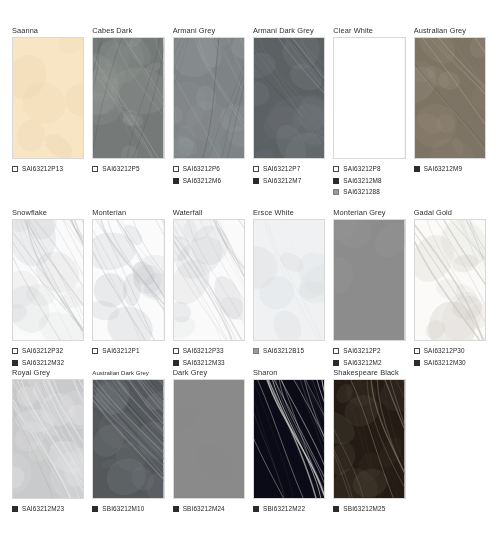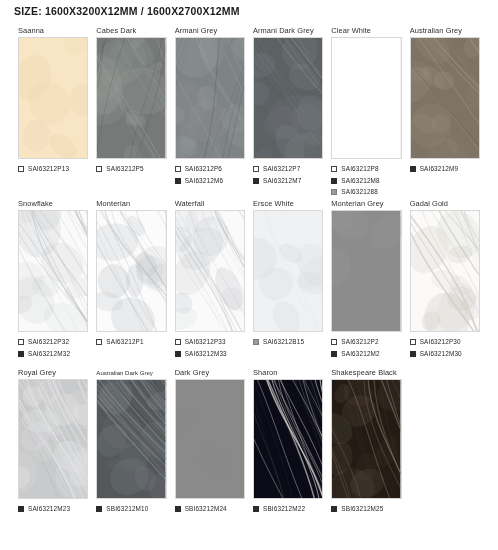--- a/index.html
+++ b/index.html
@@ -18,28 +18,28 @@
     left: 14px; top: 5px;
     font-size: 10.5px;
     font-weight: bold;
     letter-spacing: 0.2px;
     color: #1b1b1b;
     white-space: nowrap;
   }
 
   .row { position: absolute; left: 0; width: 498px; }
   .row1 { top: 26px; }
-  .row2 { top: 199px; }
+  .row2 { top: 208px; }
   .row3 { top: 368px; }
 
   .grid {
     display: grid;
     grid-template-columns: repeat(6, 1fr);
     column-gap: 8px;
-    padding: 0 18px;
+    padding: 0 12px;
   }
 
   .cell { position: relative; }
 
   .swatch-label {
     font-size: 7.4px;
     color: #2e2e2e;
     letter-spacing: 0.1px;
     margin-bottom: 2px;
     white-space: nowrap;
@@ -86,21 +86,20 @@
     color: #262626;
     letter-spacing: 0.15px;
     white-space: nowrap;
   }
 </style>
 </head>
 <body>
 
 <div id="page">
 
-  <div class="size-title">SIZE: 1600X3200X12MM / 1600X2700X12MM</div>
 
   <div class="row row1">
     <div class="grid">
         <div class="cell">
           <div class="swatch-label">Saanna</div>
           <div class="swatch">
             <svg viewBox="0 0 70 122" preserveAspectRatio="none">
               <rect width="70" height="122" fill="#F7E5C4"></rect>
               <ellipse cx="45.5" cy="110.3" rx="16.2" ry="9.6" transform="rotate(41 45.5 110.3)" fill="#EFD9B2" fill-opacity="0.44"></ellipse>
               <ellipse cx="13.6" cy="39.9" rx="23.2" ry="18.7" transform="rotate(111 13.6 39.9)" fill="#EFD9B2" fill-opacity="0.46"></ellipse>

